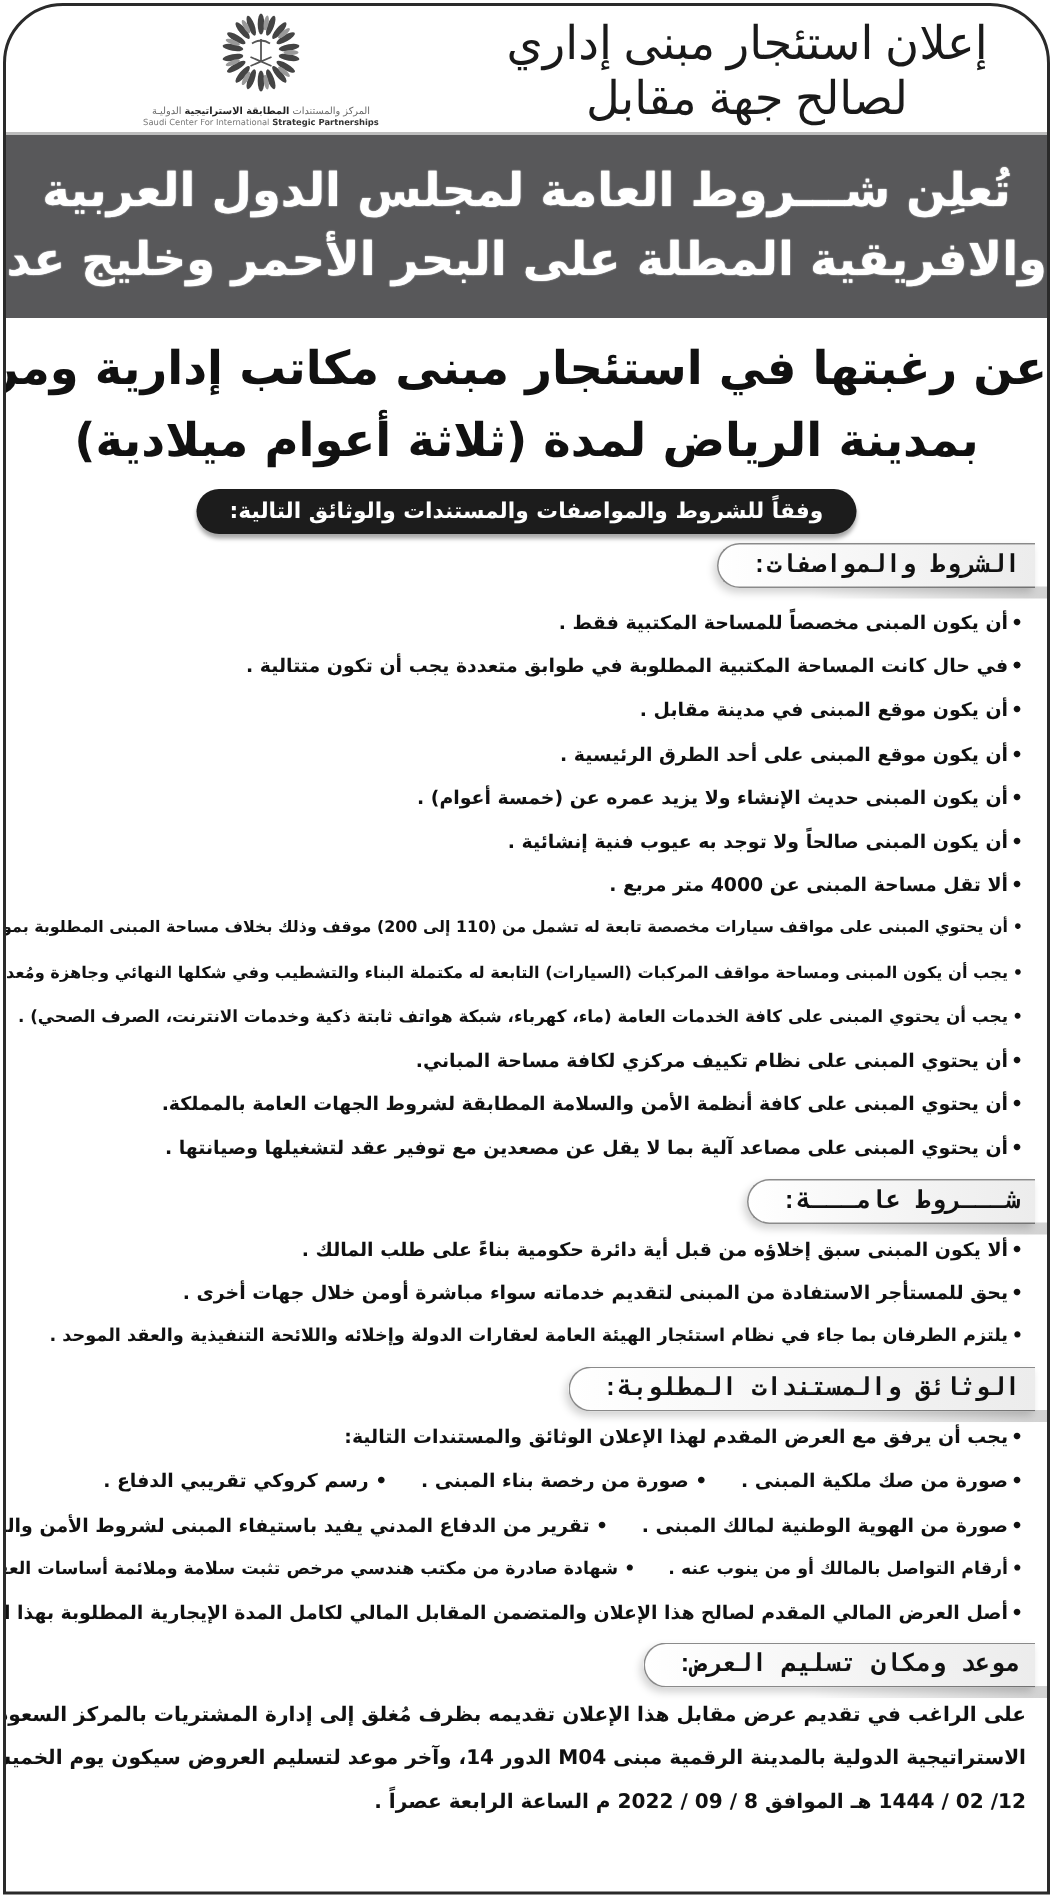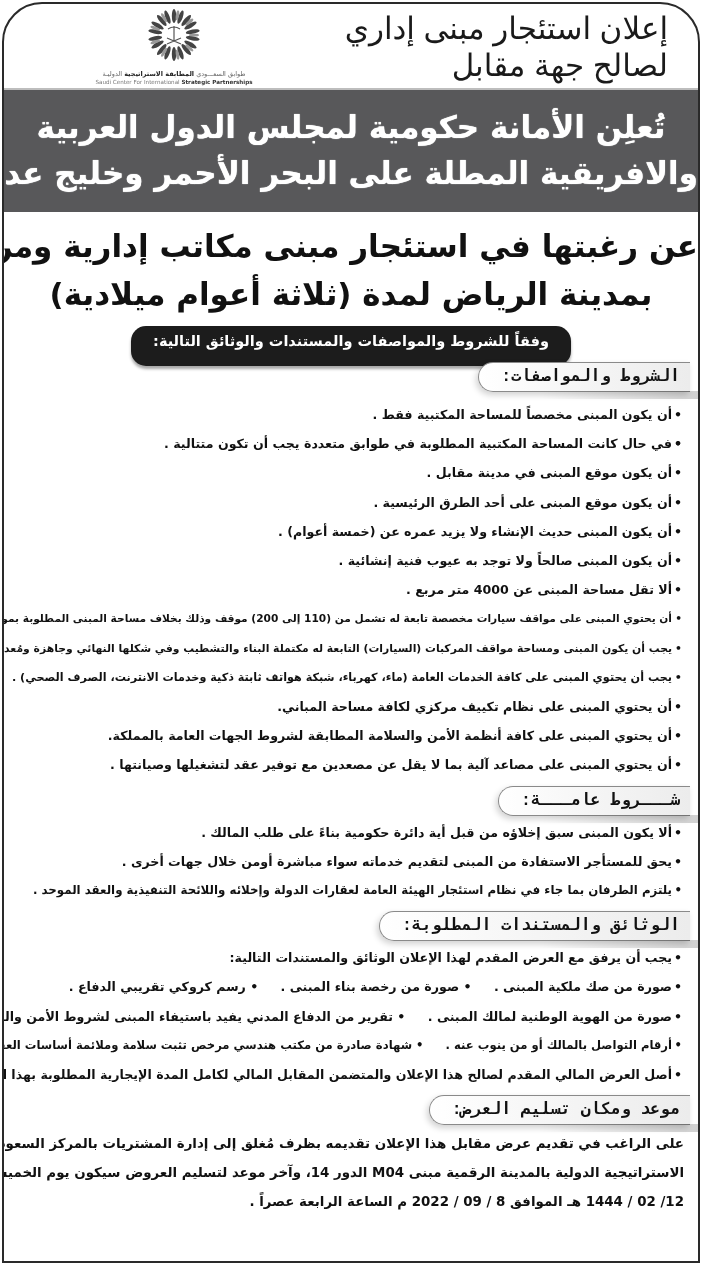--- a/index.html
+++ b/index.html
@@ -8,22 +8,22 @@
 
   .frame {
     position: absolute; left: 2px; top: 2px; width: 698px; height: 1261px;
     border: 2px solid #2a2a2a; border-top-left-radius: 40px; border-top-right-radius: 40px;
     overflow: hidden; background: #fff;
   }
 
   
   .header { position: relative; height: 86px; border-bottom: 2px solid #bdbdbd; }
   .header-title {
-    position: absolute; right: 30px; top: 6px; width: 340px; 
-    direction: rtl; font-family: Liberation Sans, sans-serif; font-weight: normal;
+    position: absolute; right: 30px; top: 6px; width: 340px; text-align: center;
+    direction: rtl; font-family: Liberation Serif, serif; font-weight: normal;
     font-size: 31px; line-height: 37px; color: #1a1a1a; letter-spacing: 0.2px;
   }
   .logo { position: absolute; left: 78px; top: 4px; width: 184px; height: 78px; }
   .logo-mark { position: absolute; left: 60px; top: 0; width: 64px; height: 58px; }
   .logo-ar {
     position: absolute; left: 0; top: 62px; width: 184px; text-align: center;
     direction: rtl; font-size: 6.5px; color: #666; white-space: nowrap;
   }
   .logo-ar b { color: #222; }
   .logo-en {
@@ -41,21 +41,21 @@
   .banner div { white-space: nowrap; }
 
   
   .subhead {
     text-align: center; direction: rtl; font-weight: bold; font-size: 31px;
     line-height: 48px; padding-top: 10px; color: #111; white-space: nowrap;
   }
   .strap-wrap { text-align: center; margin-top: 8px; height: 30px; }
   .strap {
     display: inline-block; background: #1c1c1c; color: #fff; direction: rtl;
-    font-weight: bold; font-size: 14.5px; line-height: 26px; height: 40px;
+    font-weight: bold; font-size: 14.5px; line-height: 26px; height: 30px;
     padding: 2px 22px 0; border-radius: 15px; box-shadow: 0 3px 3px rgba(0,0,0,0.35);
     white-space: nowrap;
   }
 
   
   .content { direction: rtl; padding-right: 8px; }
   .pill-row { position: relative; height: 34px; margin-top: 4px; font-family: Liberation Mono, monospace; }
   .pill {
     position: absolute; right: 0; top: 2px; height: 30px;
     background: linear-gradient(to left, #ececec, #f7f7f7 60%, #ffffff);
@@ -123,37 +123,37 @@
             <ellipse rx="1.6" ry="5" transform="rotate(170) translate(0,-20)"></ellipse>
             <ellipse rx="1.6" ry="5" transform="rotate(210) translate(0,-20)"></ellipse>
             <ellipse rx="1.6" ry="5" transform="rotate(250) translate(0,-20)"></ellipse>
             <ellipse rx="1.6" ry="5" transform="rotate(290) translate(0,-20)"></ellipse>
             <ellipse rx="1.6" ry="5" transform="rotate(330) translate(0,-20)"></ellipse>
           </g>
           <path d="M0,-9 L0,6 M-6,-6 Q0,-10 6,-6 M-7,3 L7,9 M7,3 L-7,9" stroke="#555" stroke-width="1.2" fill="none"></path>
         </g>
       </svg>
       <div class="logo-ar">
-        <span>طوابق السعـــودي</span>
+        <span>المركز والمستندات</span>
         <b>المطابقة الاستراتيجية</b>
         <span>الدوليـة</span>
       </div>
       <div class="logo-en">
         <span>Saudi Center For International</span>
         <b>Strategic Partnerships</b>
       </div>
     </div>
     <div class="header-title">
       <div>إعلان استئجار مبنى إداري</div>
       <div>لصالح جهة مقابل</div>
     </div>
   </div>
 
   <div class="banner">
-    <div>تُعلِن الأمانة حكومية لمجلس الدول العربية</div>
+    <div>تُعلِن شـــروط العامة لمجلس الدول العربية</div>
     <div>والافريقية المطلة على البحر الأحمر وخليج عدن</div>
   </div>
 
   <div class="subhead">
     <div>عن رغبتها في استئجار مبنى مكاتب إدارية ومرافقه</div>
     <div>بمدينة الرياض لمدة (ثلاثة أعوام ميلادية)</div>
   </div>
   <div class="strap-wrap">
     <span class="strap">وفقاً للشروط والمواصفات والمستندات والوثائق التالية:</span>
   </div>

